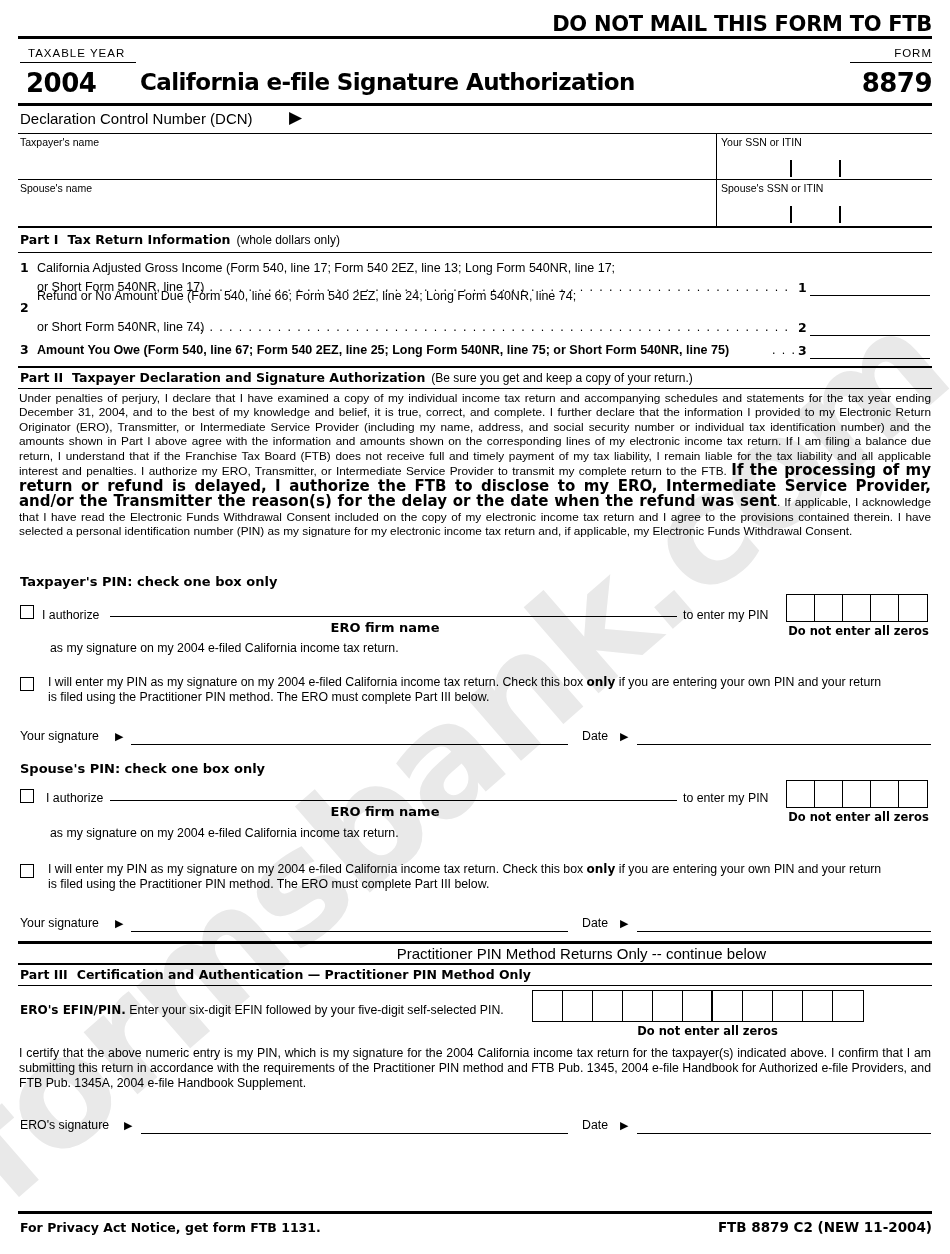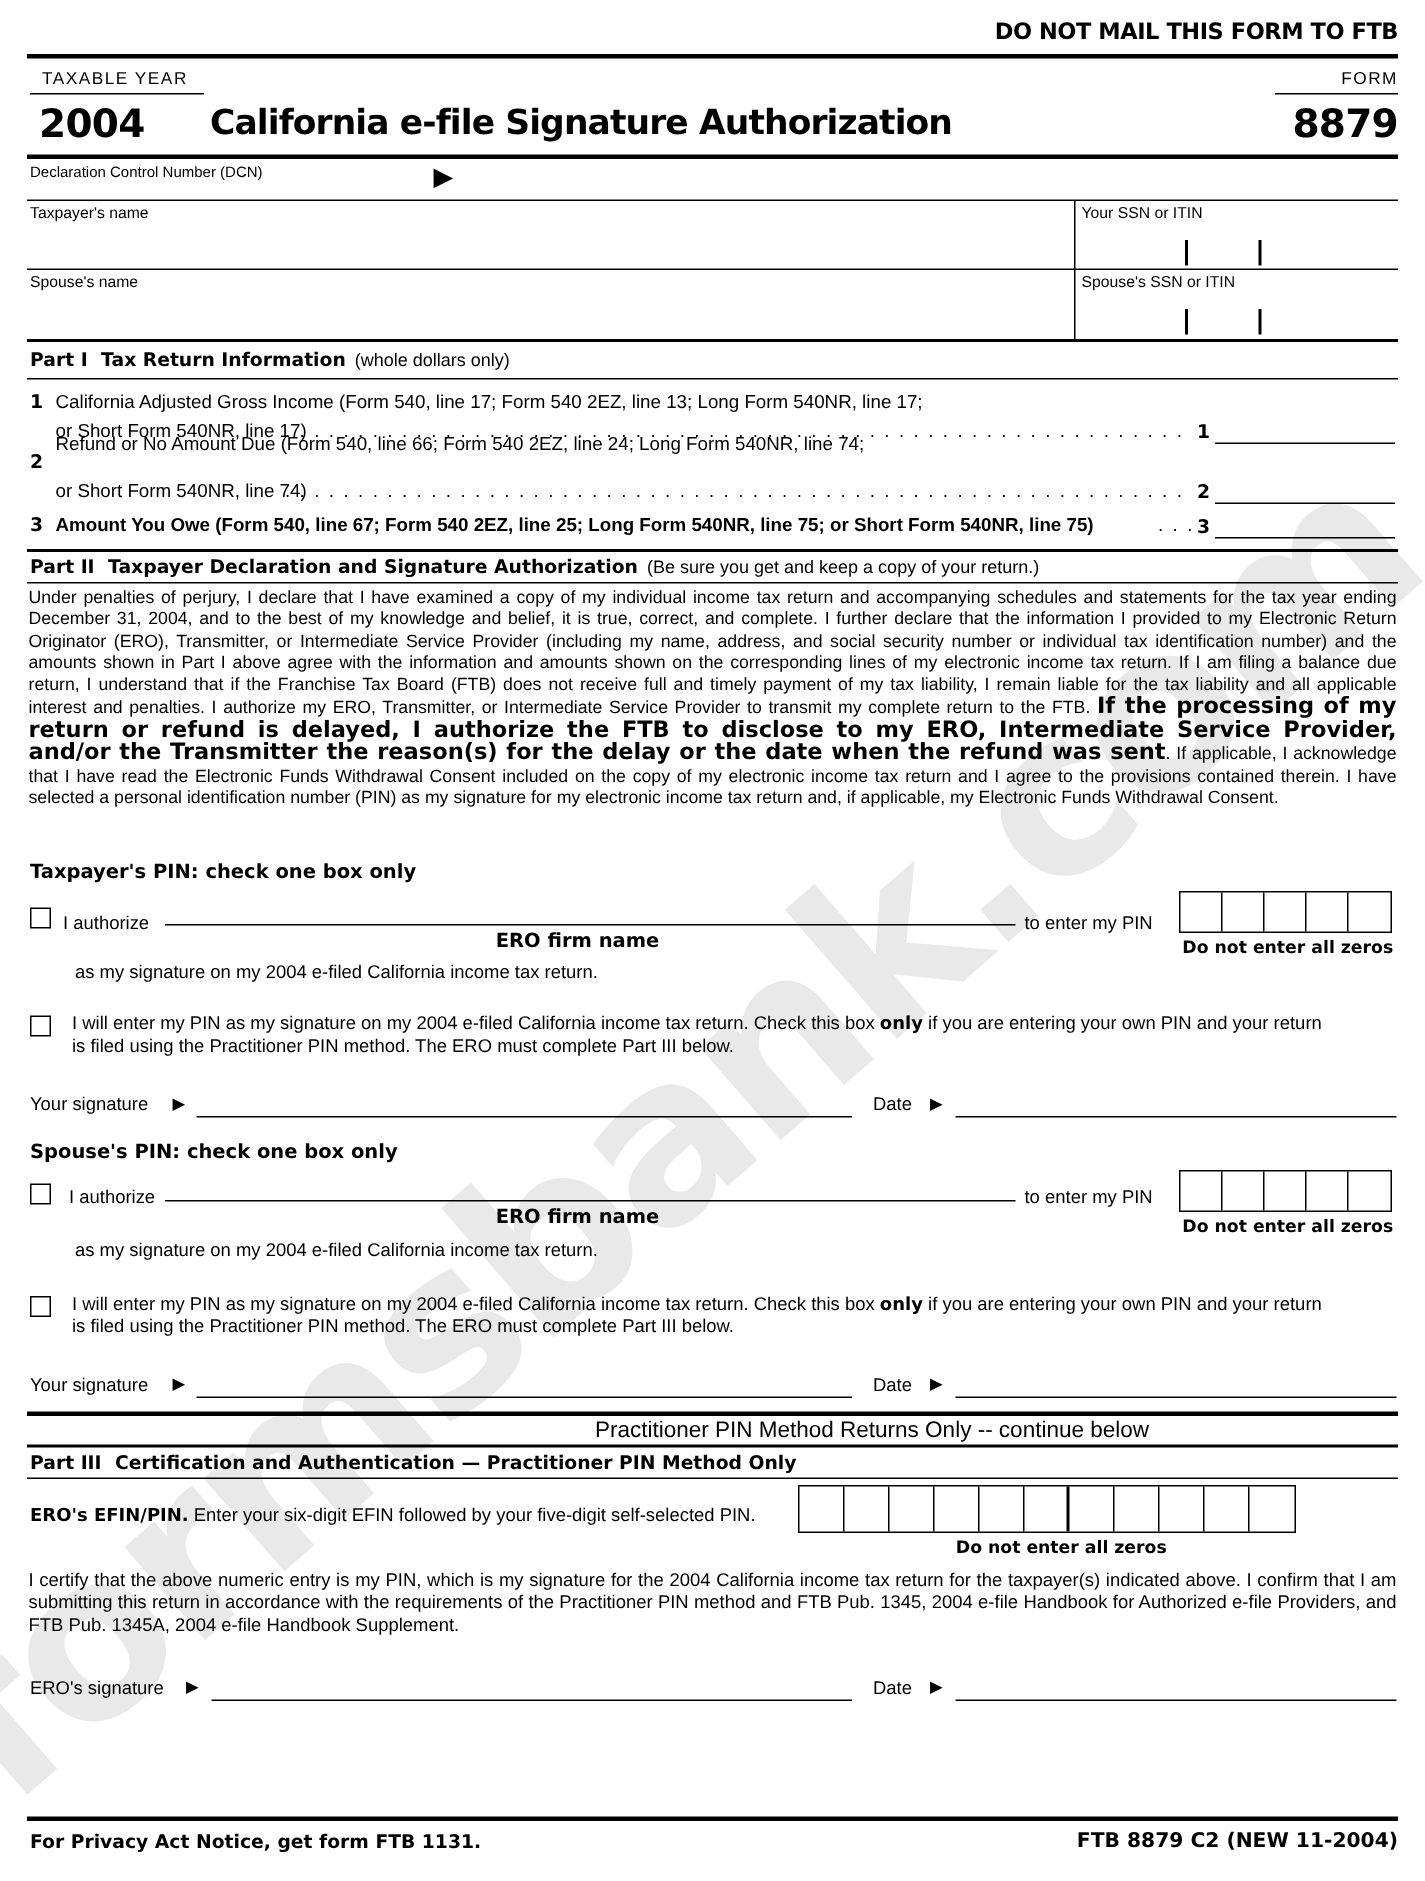--- a/index.html
+++ b/index.html
@@ -42,21 +42,21 @@
   .rule-thick { border-top: 3px solid #000; }
   .rule-med   { border-top: 2px solid #000; }
   .rule-thin  { border-top: 1px solid #000; }
 
   .abs { position: absolute; }
 
   
   #donotmail {
     position: absolute; right: 18px; top: 12px;
     font-family: "DejaVu Sans", sans-serif;
-    font-weight: bold; font-size: 15px; letter-spacing: -0.3px;
+    font-weight: bold; font-size: 21px; letter-spacing: -0.3px;
   }
   #hdr-rule1 { position: absolute; left: 18px; top: 36px; width: 914px; border-top: 3px solid #000; }
   #taxable-year-label {
     position: absolute; left: 28px; top: 47px;
     font-size: 11.5px; letter-spacing: 1px; font-family: "Liberation Sans", sans-serif;
   }
   #taxable-year-underline { position: absolute; left: 20px; top: 62px; width: 116px; border-top: 1.5px solid #000; }
   #form-label {
     position: absolute; right: 18px; top: 47px;
     font-size: 11.5px; letter-spacing: 1px;
@@ -72,21 +72,21 @@
     font-family: "DejaVu Sans", sans-serif; font-weight: bold; font-size: 23px;
     letter-spacing: -0.6px;
   }
   #form-number {
     position: absolute; right: 18px; top: 68px;
     font-family: "DejaVu Sans", sans-serif; font-weight: bold; font-size: 26px;
     letter-spacing: -0.5px;
   }
   #hdr-rule2 { position: absolute; left: 18px; top: 103px; width: 914px; border-top: 3px solid #000; }
 
-  #dcn-label { position: absolute; left: 20px; top: 110px; font-size: 10px; }
+  #dcn-label { position: absolute; left: 20px; top: 110px; font-size: 15px; }
   #dcn-arrow { position: absolute; left: 289px; top: 109px; font-size: 17px; line-height: 1; }
   #dcn-rule { position: absolute; left: 18px; top: 133px; width: 914px; border-top: 1.5px solid #000; }
 
   
   .name-cell-label { position: absolute; font-size: 10.5px; }
   #vline-names { position: absolute; left: 716px; top: 134px; width: 0; height: 92px; border-left: 1px solid #000; }
   #rule-names-mid { position: absolute; left: 18px; top: 179px; width: 914px; border-top: 1px solid #000; }
   #rule-names-bot { position: absolute; left: 18px; top: 226px; width: 914px; border-top: 2.5px solid #000; }
 
   .ssn-tick { position: absolute; width: 0; border-left: 2px solid #000; height: 17px; }

